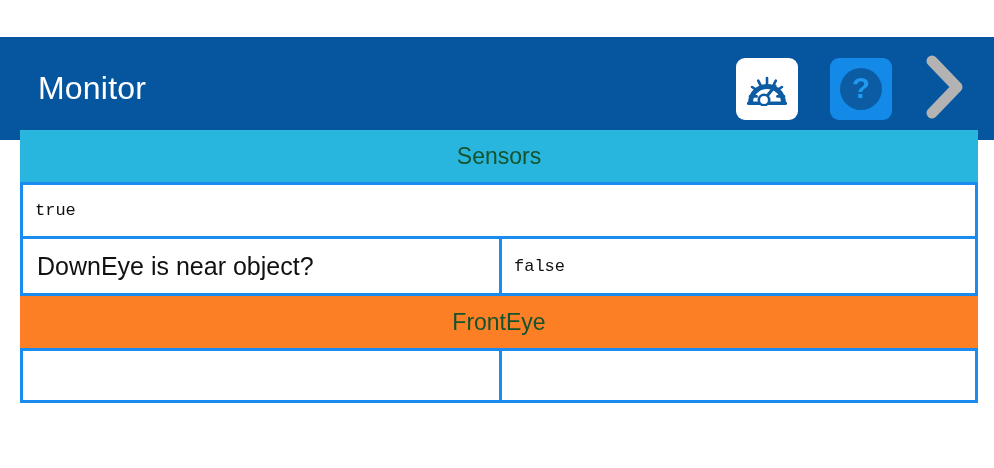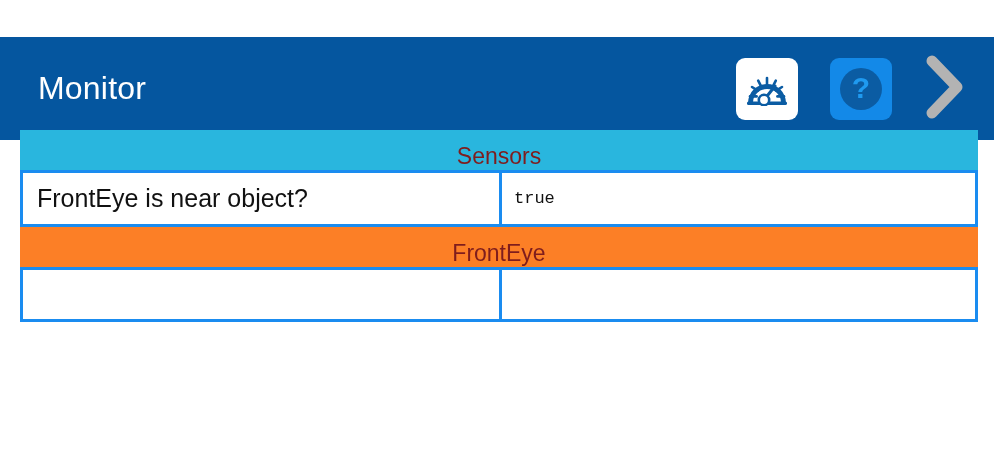--- a/index.html
+++ b/index.html
@@ -98,24 +98,24 @@
 
   
   .monitor-table {
     position: absolute;
     left: 20px;
     top: 130px;
     width: 958px;
   }
 
   .section-head {
-    height: 40px;
+    height: 52px;
     line-height: 52px;
     text-align: center;
-    color: #7f1d1d;
+    color: #14532d;
     font-size: 23px;
     font-weight: 400;
     box-sizing: border-box;
   }
   .section-head.sensors   { background: #29b6de; }
   .section-head.variables { background: #fc7f26; }
 
   .row {
     display: flex;
     height: 57px;
@@ -203,24 +203,27 @@
     </div>
 
   </div>
 </div>
 
 <div class="monitor-table">
 
   <div class="section-head sensors">Sensors</div>
 
   <div class="row first-in-section">
-    <div class="cell-name">FrontEye is near object?</div>
     <div class="cell-value">true</div>
   </div>
 
+  <div class="row">
+    <div class="cell-name">DownEye is near object?</div>
+    <div class="cell-value">false</div>
+  </div>
 
   <div class="section-head variables">FrontEye</div>
 
   <div class="row first-in-section empty-row">
     <div class="cell-name"></div>
     <div class="cell-value"></div>
   </div>
 
 </div>
 

